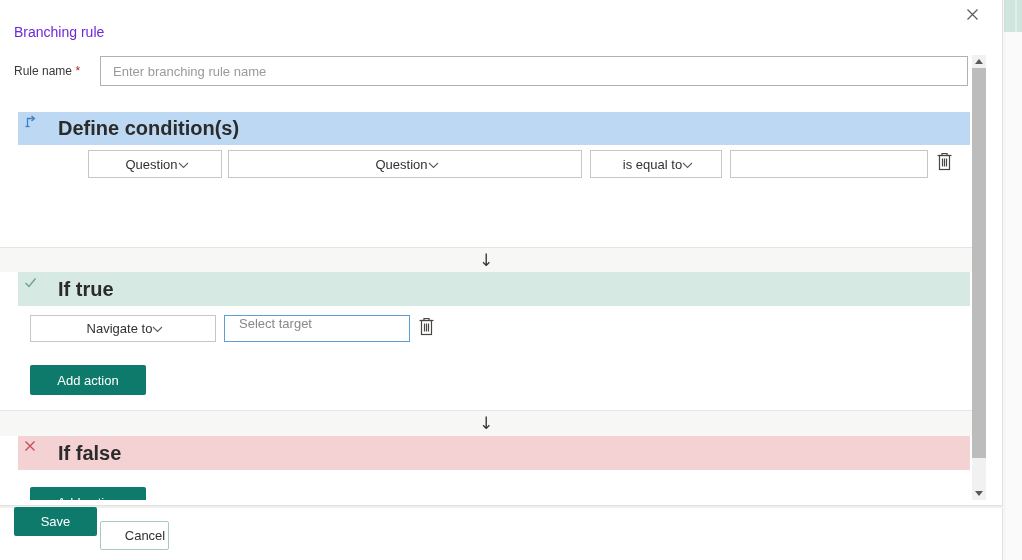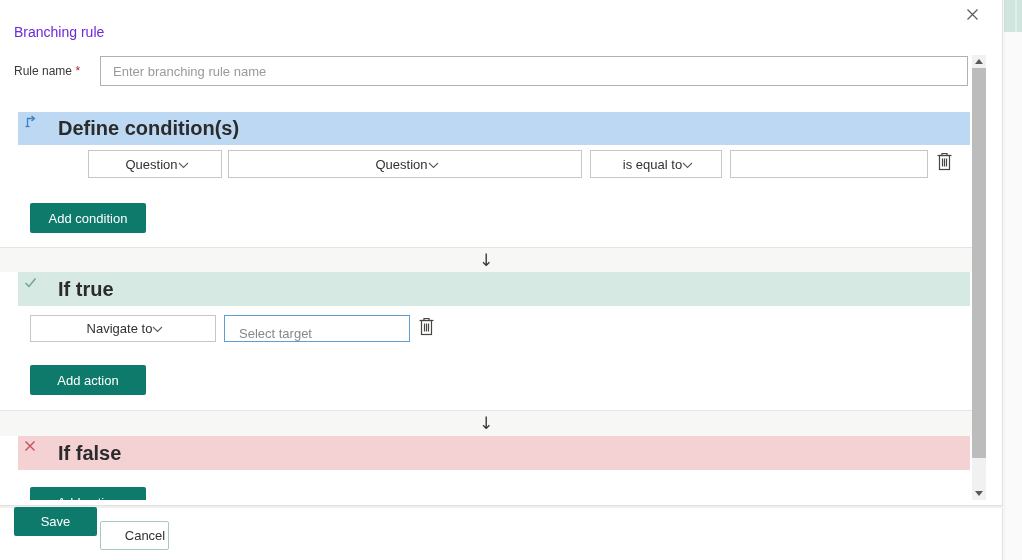--- a/index.html
+++ b/index.html
@@ -30,21 +30,21 @@
   .sec-header .hdr-icon { position:absolute; top:2px; left:6px; }
   .sec-header .hdr-title { margin-left:40px; font-size:20px; font-weight:bold; color:#2b2b2b; }
   .hdr-condition { top:62px; height:33px; background:#bdd8f2; }
   .hdr-true      { top:222px; height:34px; background:#d7e9e3; }
   .hdr-false     { top:386px; height:34px; background:#f4d2d4; }
   
   .select { position:absolute; height:28px; background:#fff; border:1px solid #c8c6c4; display:flex;
             align-items:center; justify-content:center; padding:0 10px 0 14px; font-size:13px;
             color:#323130; cursor:pointer; }
   .combo-target { position:absolute; height:27px; background:#fff; border:1px solid #5e9ed6; display:flex;
-                  align-items:flex-end; padding:0 14px; font-size:13px; color:#8a8886; cursor:pointer; }
+                  align-items:flex-start; padding:0 14px; font-size:13px; color:#8a8886; cursor:pointer; }
   .plain-input { position:absolute; height:28px; border:1px solid #c8c6c4; padding:0 10px; font-size:13px;
                  font-family:"Liberation Sans",sans-serif; }
   .trash-btn { position:absolute; width:22px; height:24px; background:none; border:none; cursor:pointer;
                display:flex; align-items:center; justify-content:center; }
   
   .btn-primary { background:#0e7a6c; color:#ffffff; border:none; border-radius:2px; font-size:13px;
                  font-family:"Liberation Sans",sans-serif; cursor:pointer; }
   .btn-outline { background:#ffffff; color:#323130; border:1px solid #a6c9c1; border-radius:2px; font-size:13px;
                  font-family:"Liberation Sans",sans-serif; cursor:pointer; }
   .add-condition { position:absolute; top:153px; left:30px; width:116px; height:30px; }
@@ -138,21 +138,20 @@
     <button class="trash-btn" style="top:101px; left:933px;">
       <span>
         <svg width="17" height="19" viewBox="0 0 17 19" fill="none" stroke="#484644" stroke-width="1.2">
           <path d="M6 3 V1.5 H11 V3"></path>
           <rect x="3.5" y="3.5" width="10" height="14"></rect>
           <path d="M1.5 3.5 H15.5"></path>
           <path d="M6.5 6.5 V14.5 M8.5 6.5 V14.5 M10.5 6.5 V14.5"></path>
         </svg>
       </span>
     </button>
-    <button class="btn-primary add-condition">Add condition</button>
 
     <div class="flow-band band-1">
       <span class="flow-arrow">↓</span>
     </div>
 
     <div class="sec-header hdr-true">
       <span class="hdr-icon">
         <svg width="13" height="11" viewBox="0 0 13 11">
             <path d="M1.5 6 L5 9.5 L11.5 1.5" stroke="#70a096" stroke-width="1.4" fill="none"></path>
           </svg>

